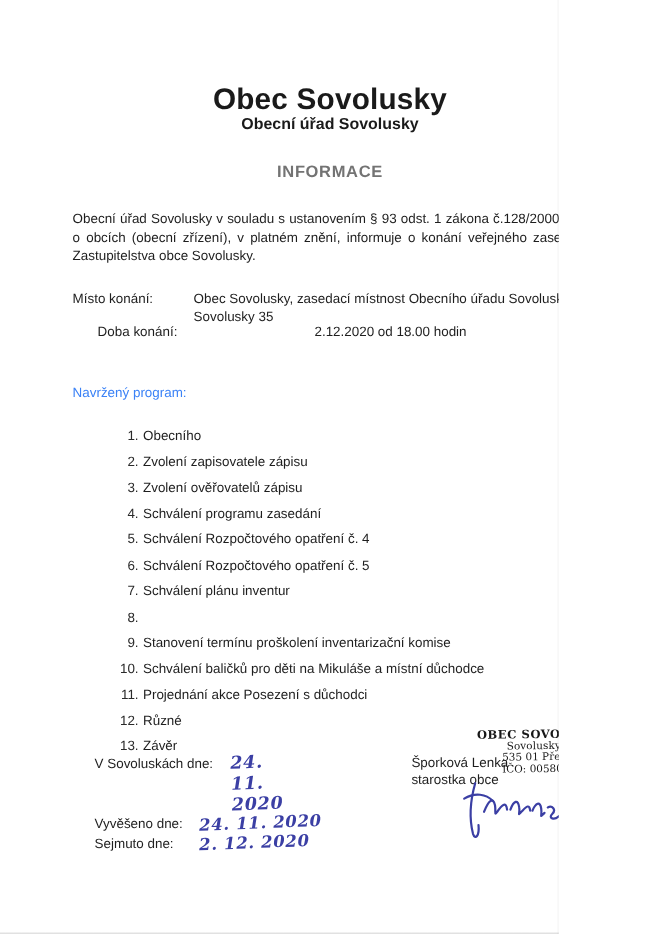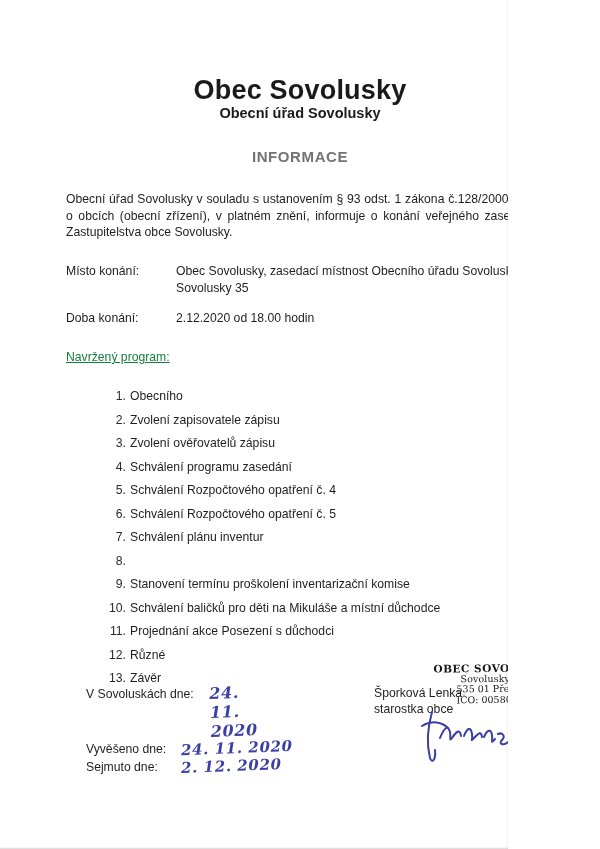--- a/index.html
+++ b/index.html
@@ -74,38 +74,37 @@
 
   .meta-row {
     position: absolute;
     left: 66px;
     width: 468px;
     font-size: 12.2px;
     line-height: 16.5px;
     color: #1e1e1e;
   }
   .meta-row.place { top: 263px; }
-  .meta-row.time  { top: 310px; }
+  .meta-row.time  { top: 293px; text-align: center; }
   .meta-label {
     display: inline-block;
     width: 110px;
     vertical-align: top;
   }
   .meta-value {
     display: inline-block;
     width: 350px;
     vertical-align: top;
   }
 
   .program-label {
     position: absolute;
     left: 66px; top: 350px;
     font-size: 12.2px;
-    color: #15803d;
-    text-decoration: underline;
+    color: #3b82f6;
   }
 
   .program-list {
     position: absolute;
     left: 66px; top: 389px;
     width: 468px;
   }
   .program-item {
     display: flex;
     align-items: baseline;

